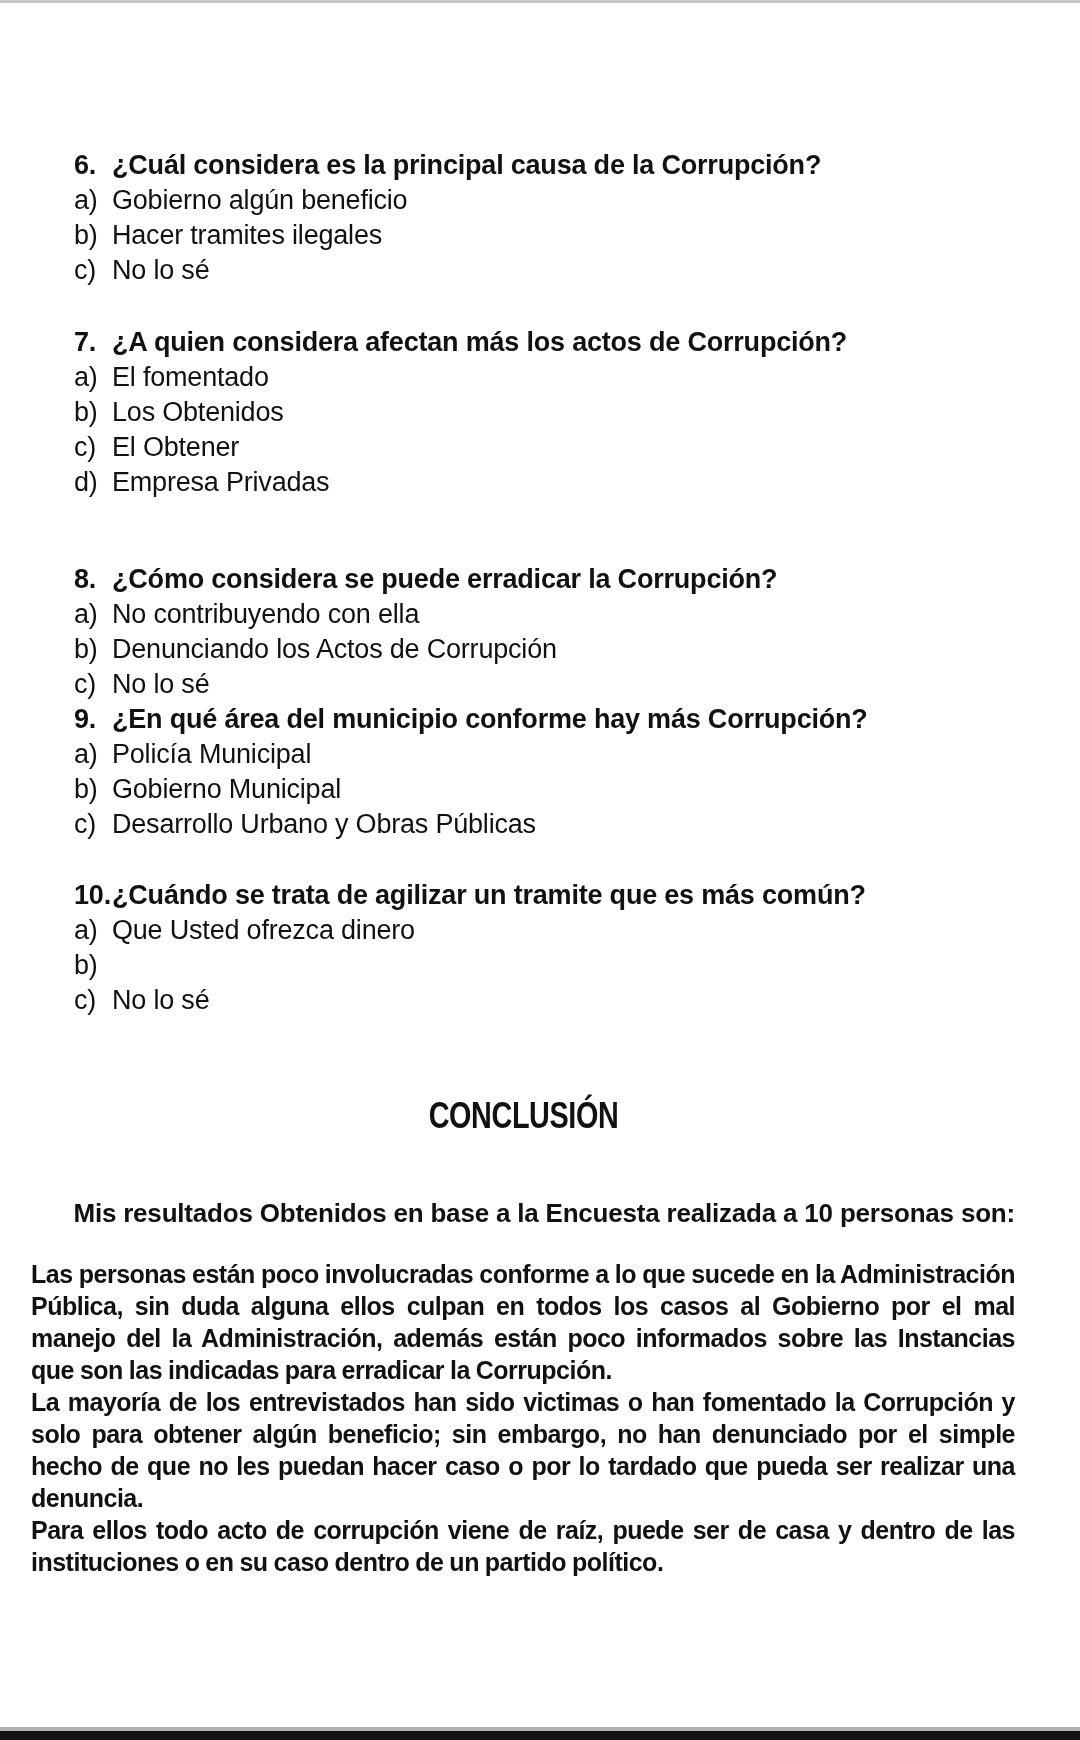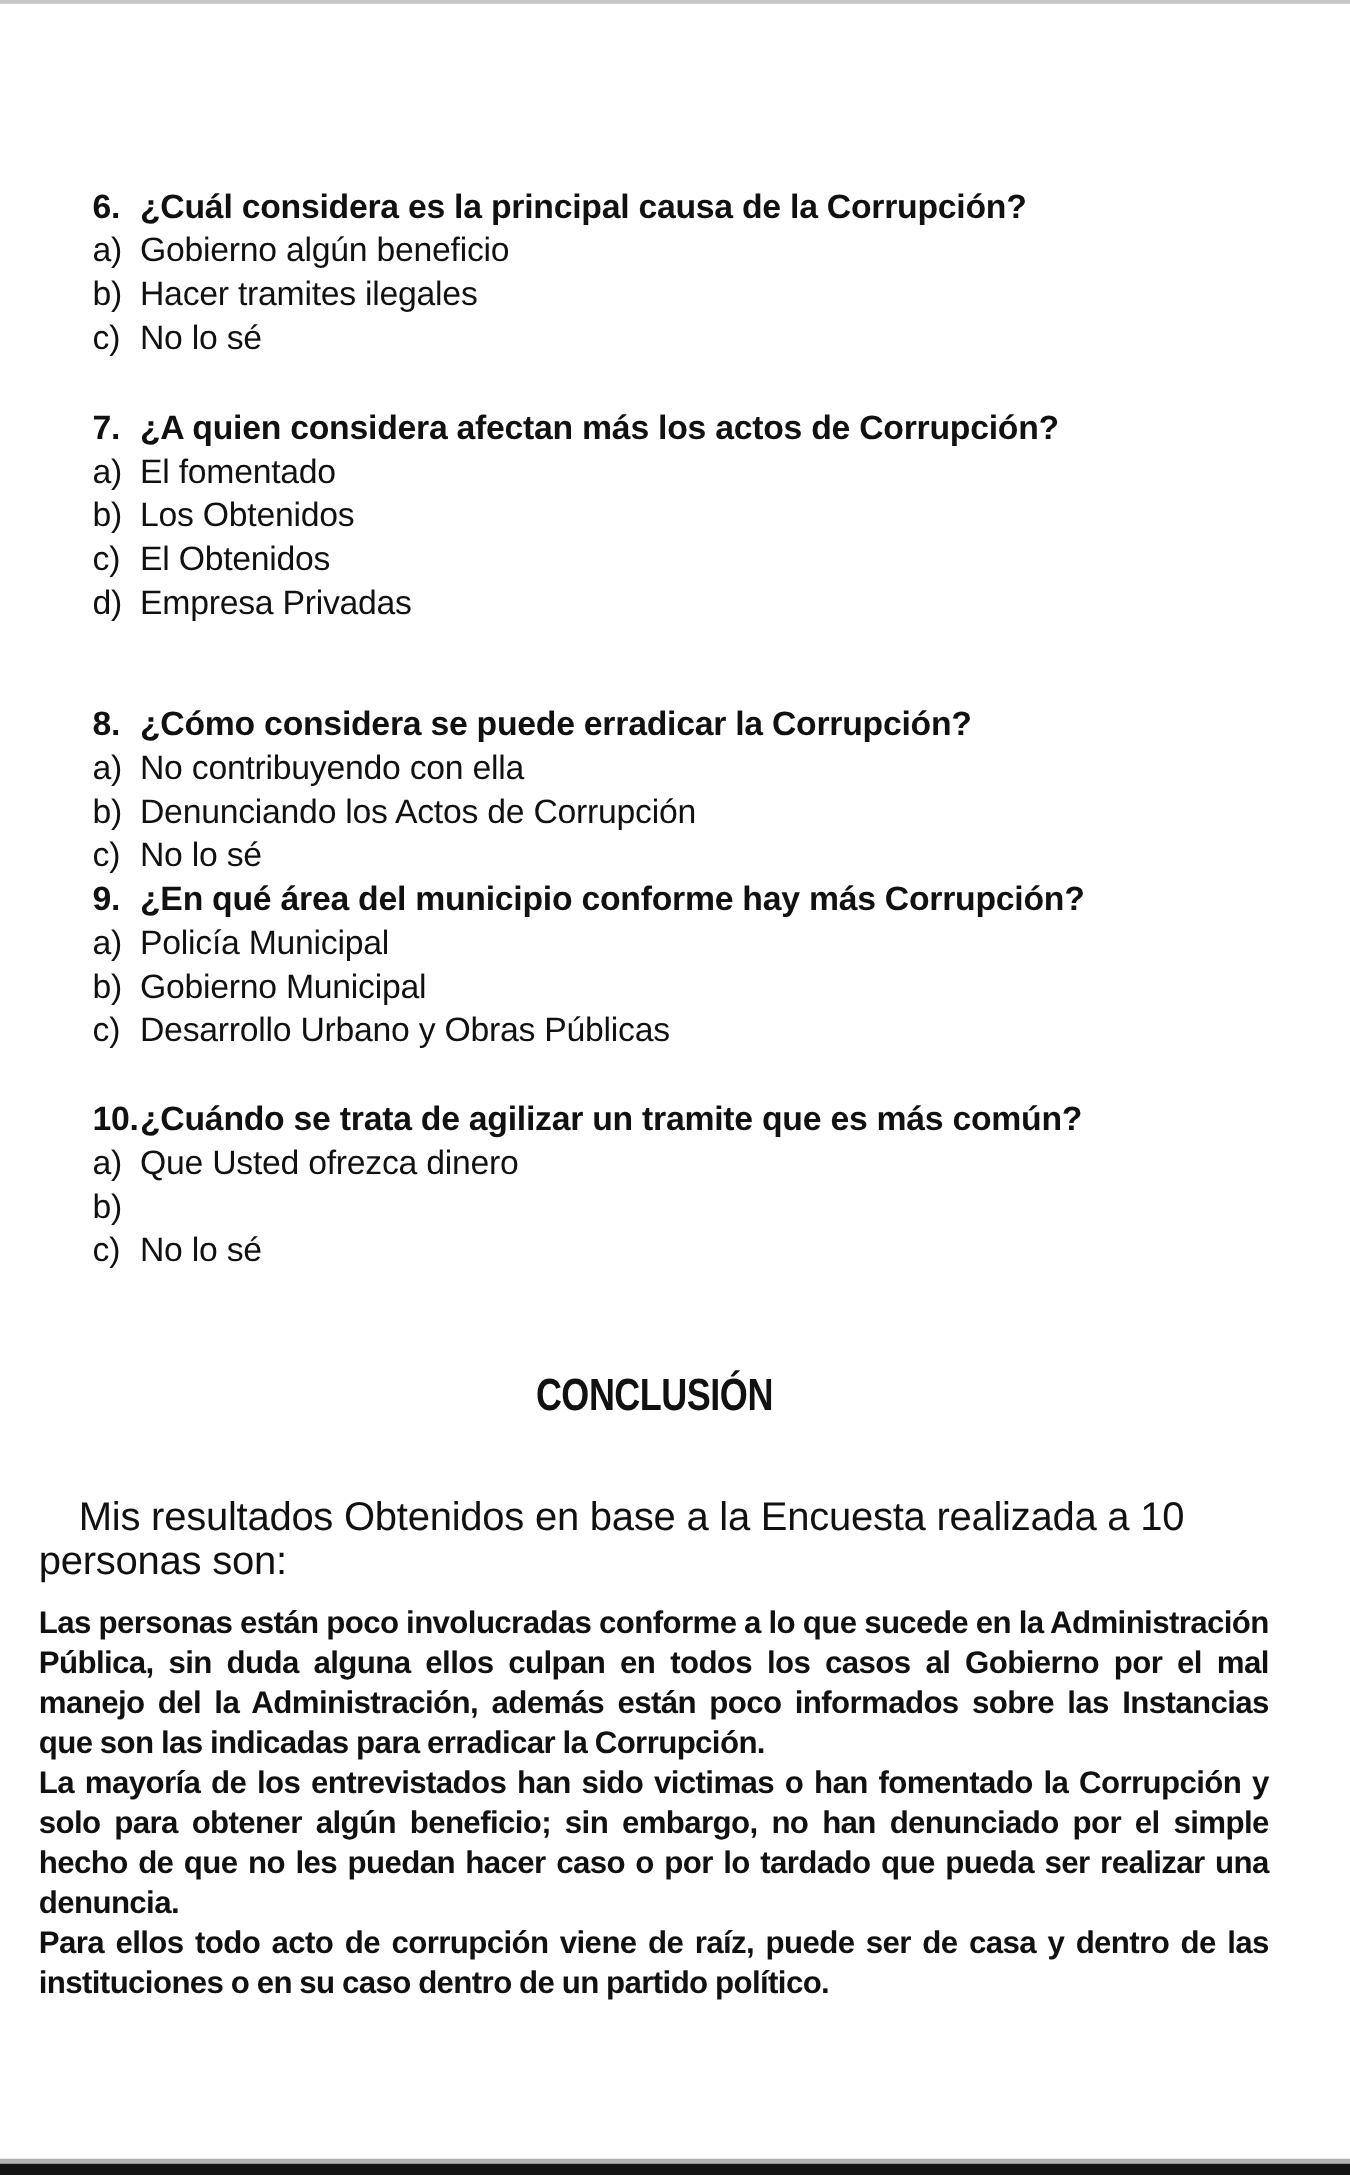--- a/index.html
+++ b/index.html
@@ -77,36 +77,36 @@
     display: inline-block;
     transform: scaleX(0.8);
     transform-origin: center;
   }
   .concl-intro {
     position: absolute;
     top: 1196px;
     left: 31px;
     width: 984px;
     text-indent: 32px;
-    font-size: 32px;
+    font-size: 26px;
     line-height: 35px;
-    font-weight: normal;
+    font-weight: bold;
     letter-spacing: -0.2px;
+    text-align: right;
   }
   .concl-paras {
     position: absolute;
     top: 1258px;
     left: 31px;
     width: 984px;
     font-size: 25px;
     line-height: 32px;
     font-weight: bold;
     letter-spacing: -0.5px;
     word-spacing: -0.5px;
-    margin-top: 24px;
   }
   .concl-paras p {
     margin: 0;
     text-align: justify;
   }
 </style>
 </head>
 <body>
 
 <div class="top-bar"></div>
@@ -140,21 +140,21 @@
     <div class="opt">
       <span class="opt-letter">a)</span>
       <span>El fomentado</span>
     </div>
     <div class="opt">
       <span class="opt-letter">b)</span>
       <span>Los Obtenidos</span>
     </div>
     <div class="opt">
       <span class="opt-letter">c)</span>
-      <span>El Obtenidos</span>
+      <span>El Obtener</span>
     </div>
     <div class="opt">
       <span class="opt-letter">d)</span>
       <span>Empresa Privadas</span>
     </div>
   </div>
 
   <div class="q-group gap-none">
     <div class="q-heading">
       <span class="q-num">8.</span>

